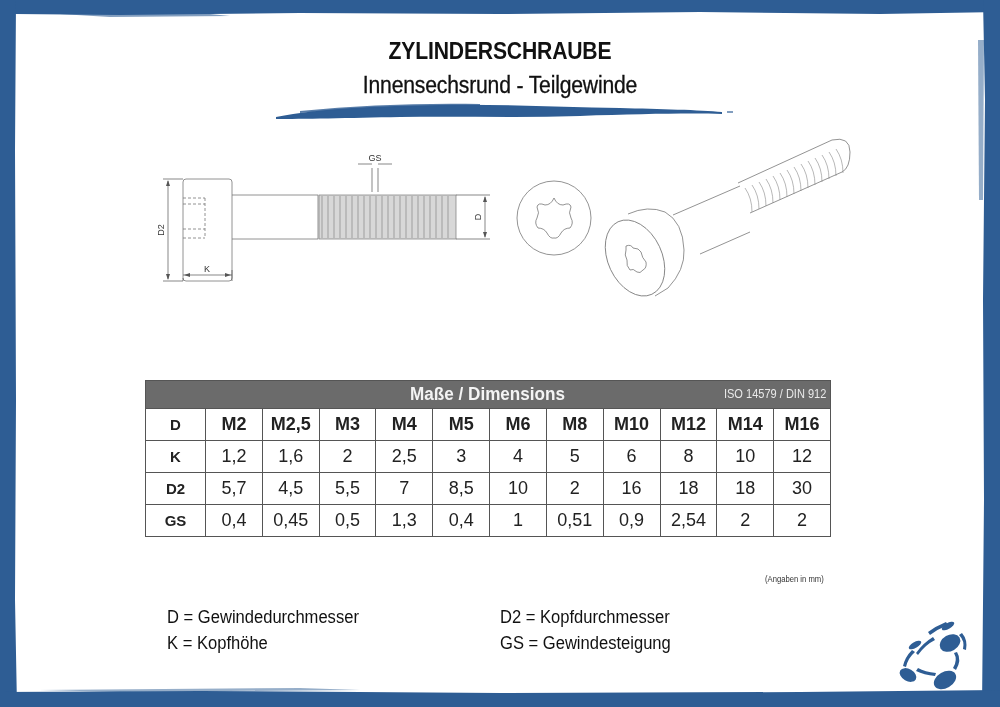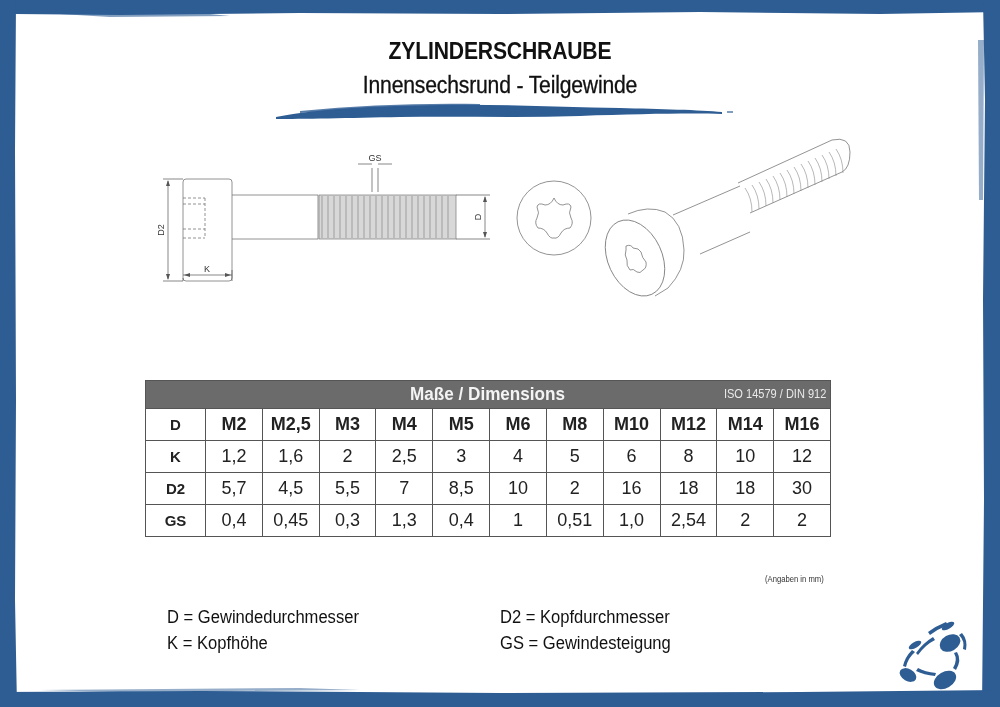--- a/index.html
+++ b/index.html
@@ -244,26 +244,26 @@
     <td>2</td>
     <td>16</td>
     <td>18</td>
     <td>18</td>
     <td>30</td>
   </tr>
   <tr>
     <td class="rowhead">GS</td>
     <td>0,4</td>
     <td>0,45</td>
-    <td>0,3</td>
+    <td>0,5</td>
     <td>1,3</td>
     <td>0,4</td>
     <td>1</td>
     <td>0,51</td>
-    <td>1,0</td>
+    <td>0,9</td>
     <td>2,54</td>
     <td>2</td>
     <td>2</td>
   </tr>
 </tbody>
   </table>
 
 <div class="note">(Angaben in mm)</div>
 
 <div class="legend" style="left:167px; top:607px;">D = Gewindedurchmesser</div>

